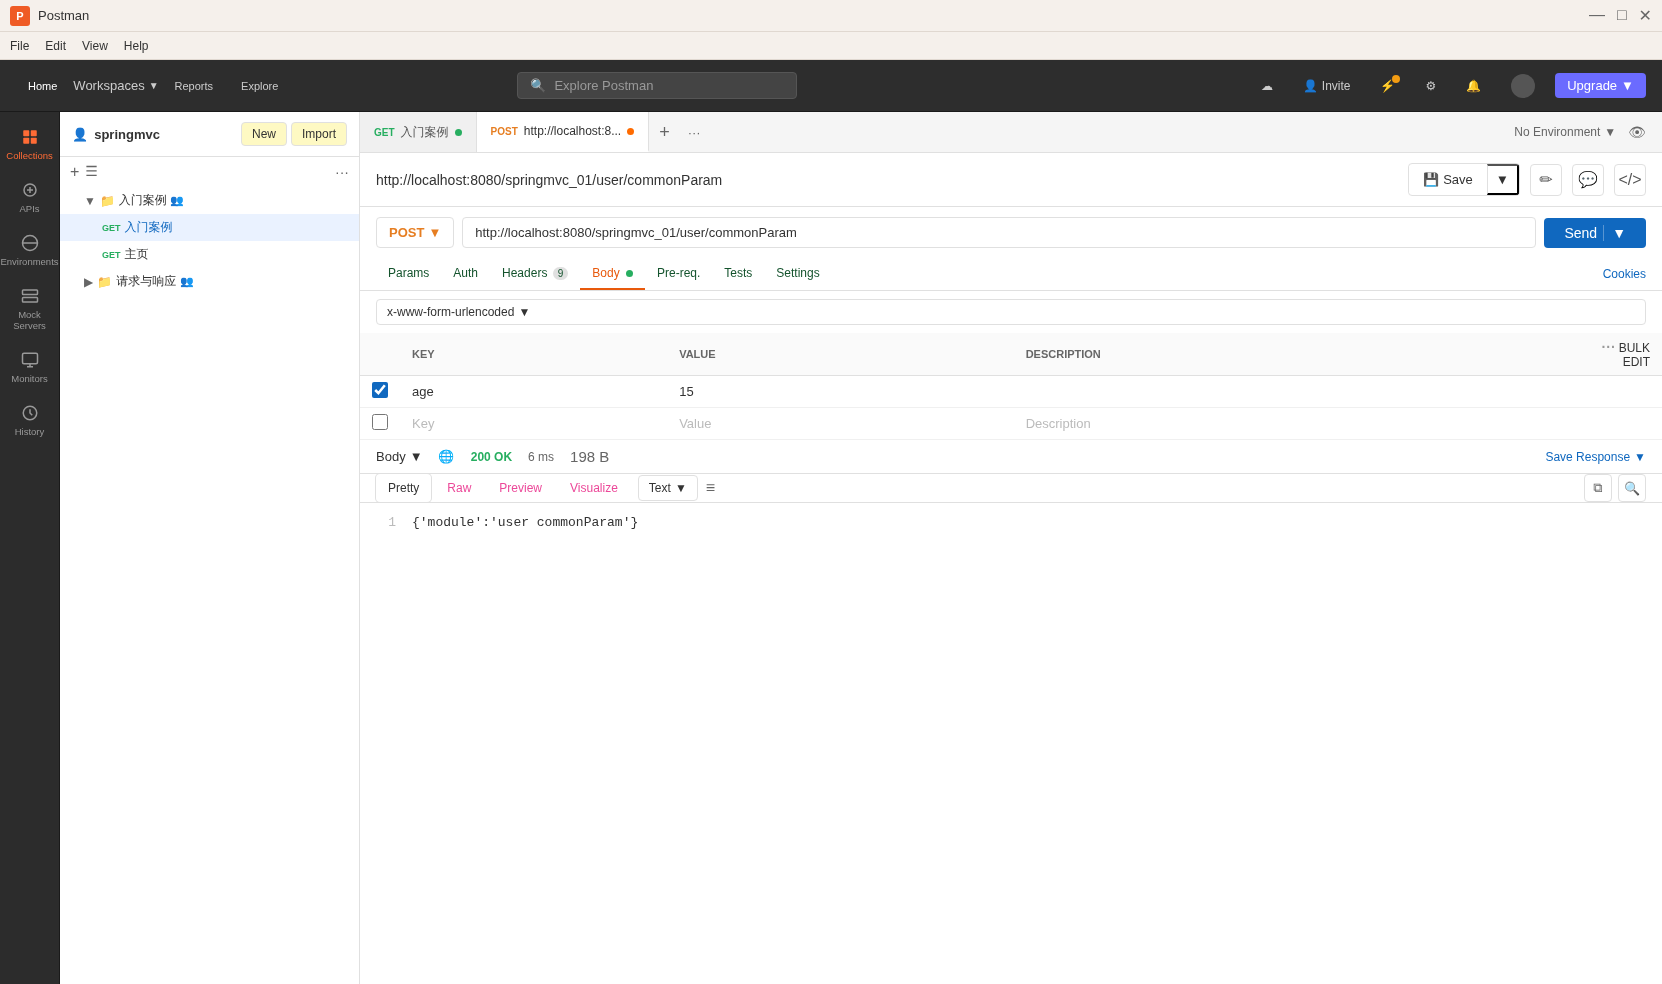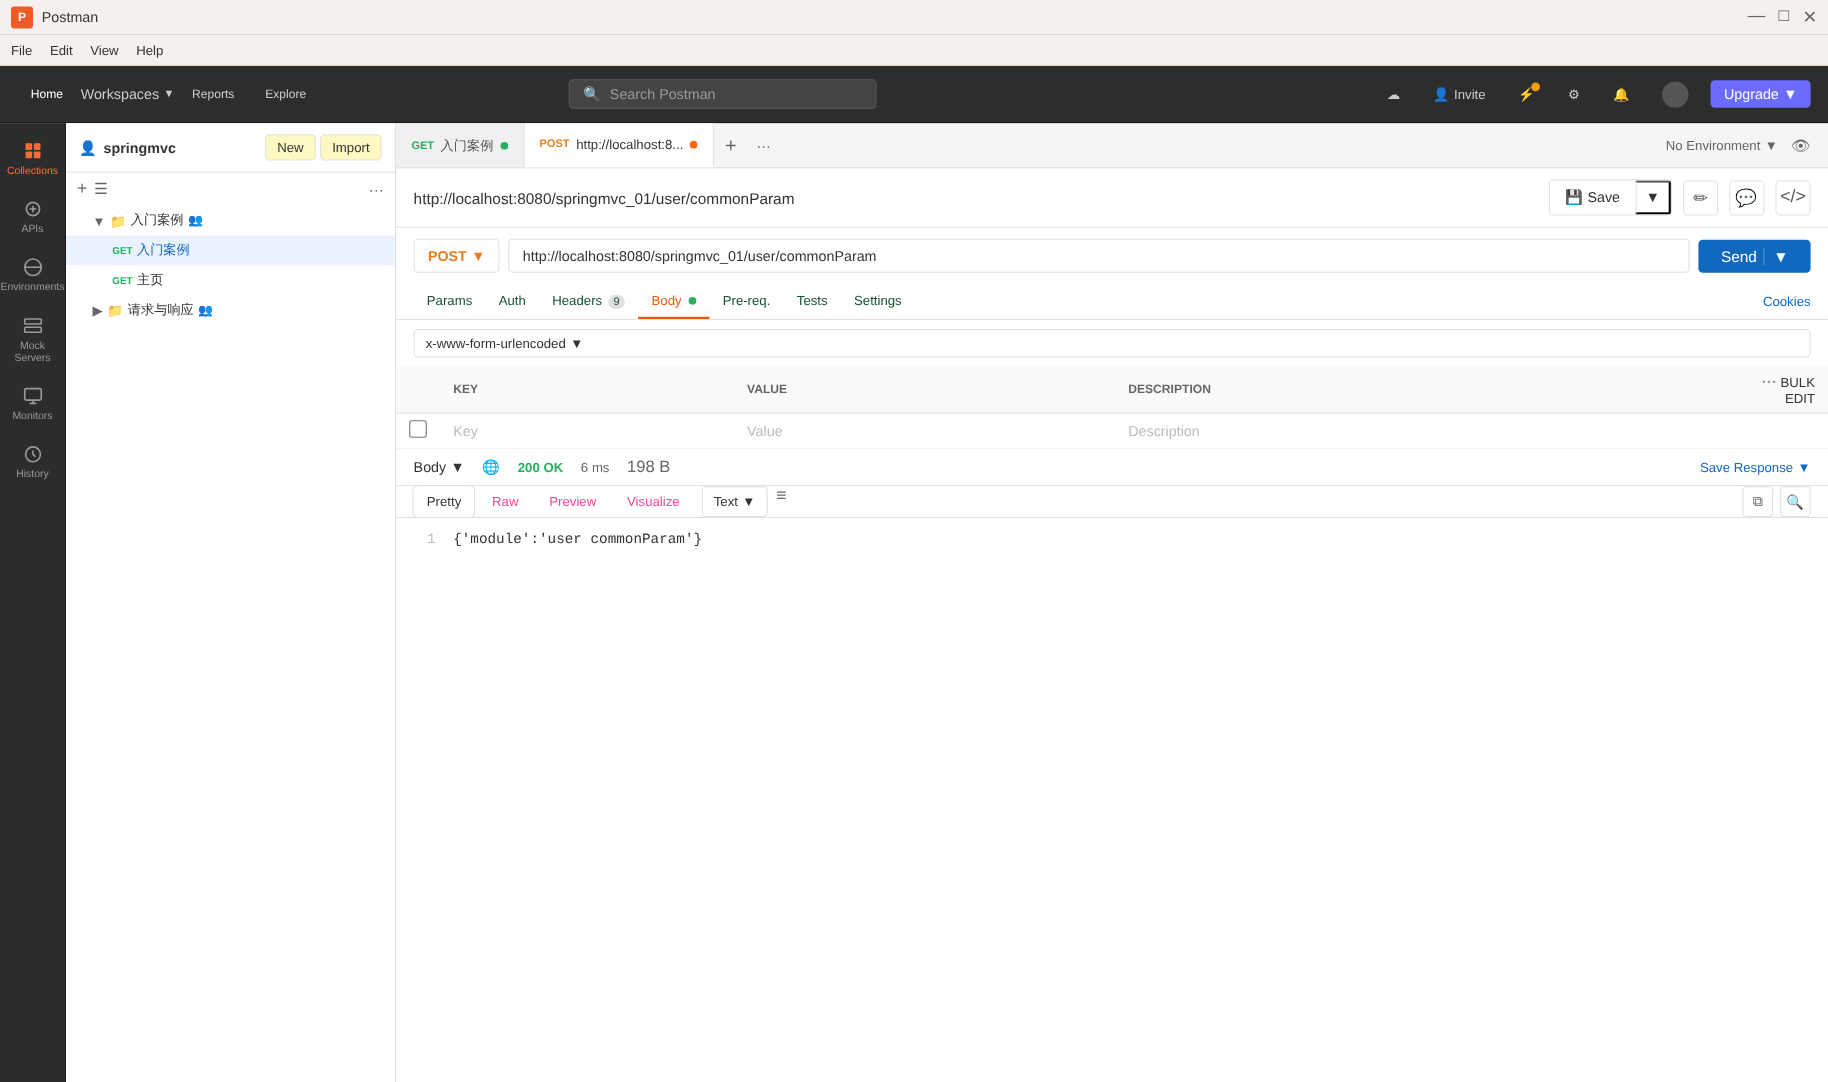--- a/index.html
+++ b/index.html
@@ -107,21 +107,21 @@
     
     .response-panel { flex: 1; display: flex; flex-direction: column; overflow: hidden; }
     .response-header { display: flex; align-items: center; padding: 8px 16px; border-bottom: 1px solid #e0e0e0; gap: 16px; }
     .response-title { font-size: 13px; font-weight: 500; color: #333; display: flex; align-items: center; gap: 4px; }
     .status-badge { color: #27ae60; font-size: 12px; font-weight: 600; }
     .time-badge { color: #666; font-size: 12px; }
     .size-badge { color: #666; font-size: 15px; }
     .save-response { color: #1068bf; font-size: 12px; cursor: pointer; margin-left: auto; display: flex; align-items: center; gap: 4px; }
 
     
-    .resp-tabs { display: flex; padding: 0 16px; border-bottom: 1px solid #e0e0e0; gap: 4px; }
+    .resp-tabs { display: flex; align-items: center; padding: 0 16px; border-bottom: 1px solid #e0e0e0; gap: 4px; }
     .resp-tab { padding: 7px 12px; font-size: 12px; color: #ec4899; cursor: pointer; border-radius: 4px; }
     .resp-tab.active { background: #fff; color: #333; font-weight: 500; box-shadow: 0 0 0 1px #e0e0e0; }
     .resp-format { display: flex; align-items: center; gap: 4px; padding: 5px 10px; border: 1px solid #e0e0e0; border-radius: 4px; font-size: 12px; color: #333; cursor: pointer; margin-left: 4px; }
     .resp-icons { display: flex; gap: 6px; margin-left: auto; }
     .resp-icon-btn { width: 28px; height: 28px; display: flex; align-items: center; justify-content: center; border: 1px solid #e0e0e0; border-radius: 4px; cursor: pointer; color: #666; font-size: 13px; }
 
     
     .code-area { flex: 1; padding: 12px 16px; background: #fff; overflow-y: auto; font-family: 'Courier New', monospace; font-size: 13px; }
     .code-line { display: flex; gap: 16px; }
     .line-num { color: #bbb; min-width: 20px; text-align: right; user-select: none; }
@@ -155,21 +155,21 @@
     <div class="topnav-workspaces">
       <span style="color:#ccc;font-size:13px;">Workspaces</span>
       <span style="color:#ccc;font-size:10px;">▼</span>
     </div>
     <div class="topnav-item">Reports</div>
     <div class="topnav-item">Explore</div>
   </div>
   <div class="topnav-search">
     <div class="search-box">
       <span>🔍</span>
-      <span style="color:#999;">Search Postman</span>
+      <span style="color:#999;">Explore Postman</span>
     </div>
   </div>
   <div class="topnav-right">
     <div class="topnav-right-btn">
       <span>☁</span>
     </div>
     <div class="topnav-right-btn">
       <span>👤</span>
       <span>Invite</span>
     </div>
@@ -356,20 +356,27 @@
           <th>VALUE</th>
           <th>DESCRIPTION</th>
           <th style="width:80px;text-align:right;">
             <span class="more-icon">···</span>
             <span class="bulk-edit">Bulk Edit</span>
           </th>
         </tr>
       </thead>
       <tbody>
         <tr class="table-row">
+          <td><input type="checkbox" class="checkbox" checked="" style=""></td>
+          <td>age</td>
+          <td>15</td>
+          <td></td>
+          <td></td>
+        </tr>
+        <tr class="table-row">
           <td><input type="checkbox" class="checkbox" style=""></td>
           <td class="placeholder">Key</td>
           <td class="placeholder">Value</td>
           <td class="placeholder">Description</td>
           <td></td>
         </tr>
       </tbody>
     </table>
 
     <div class="response-panel">

